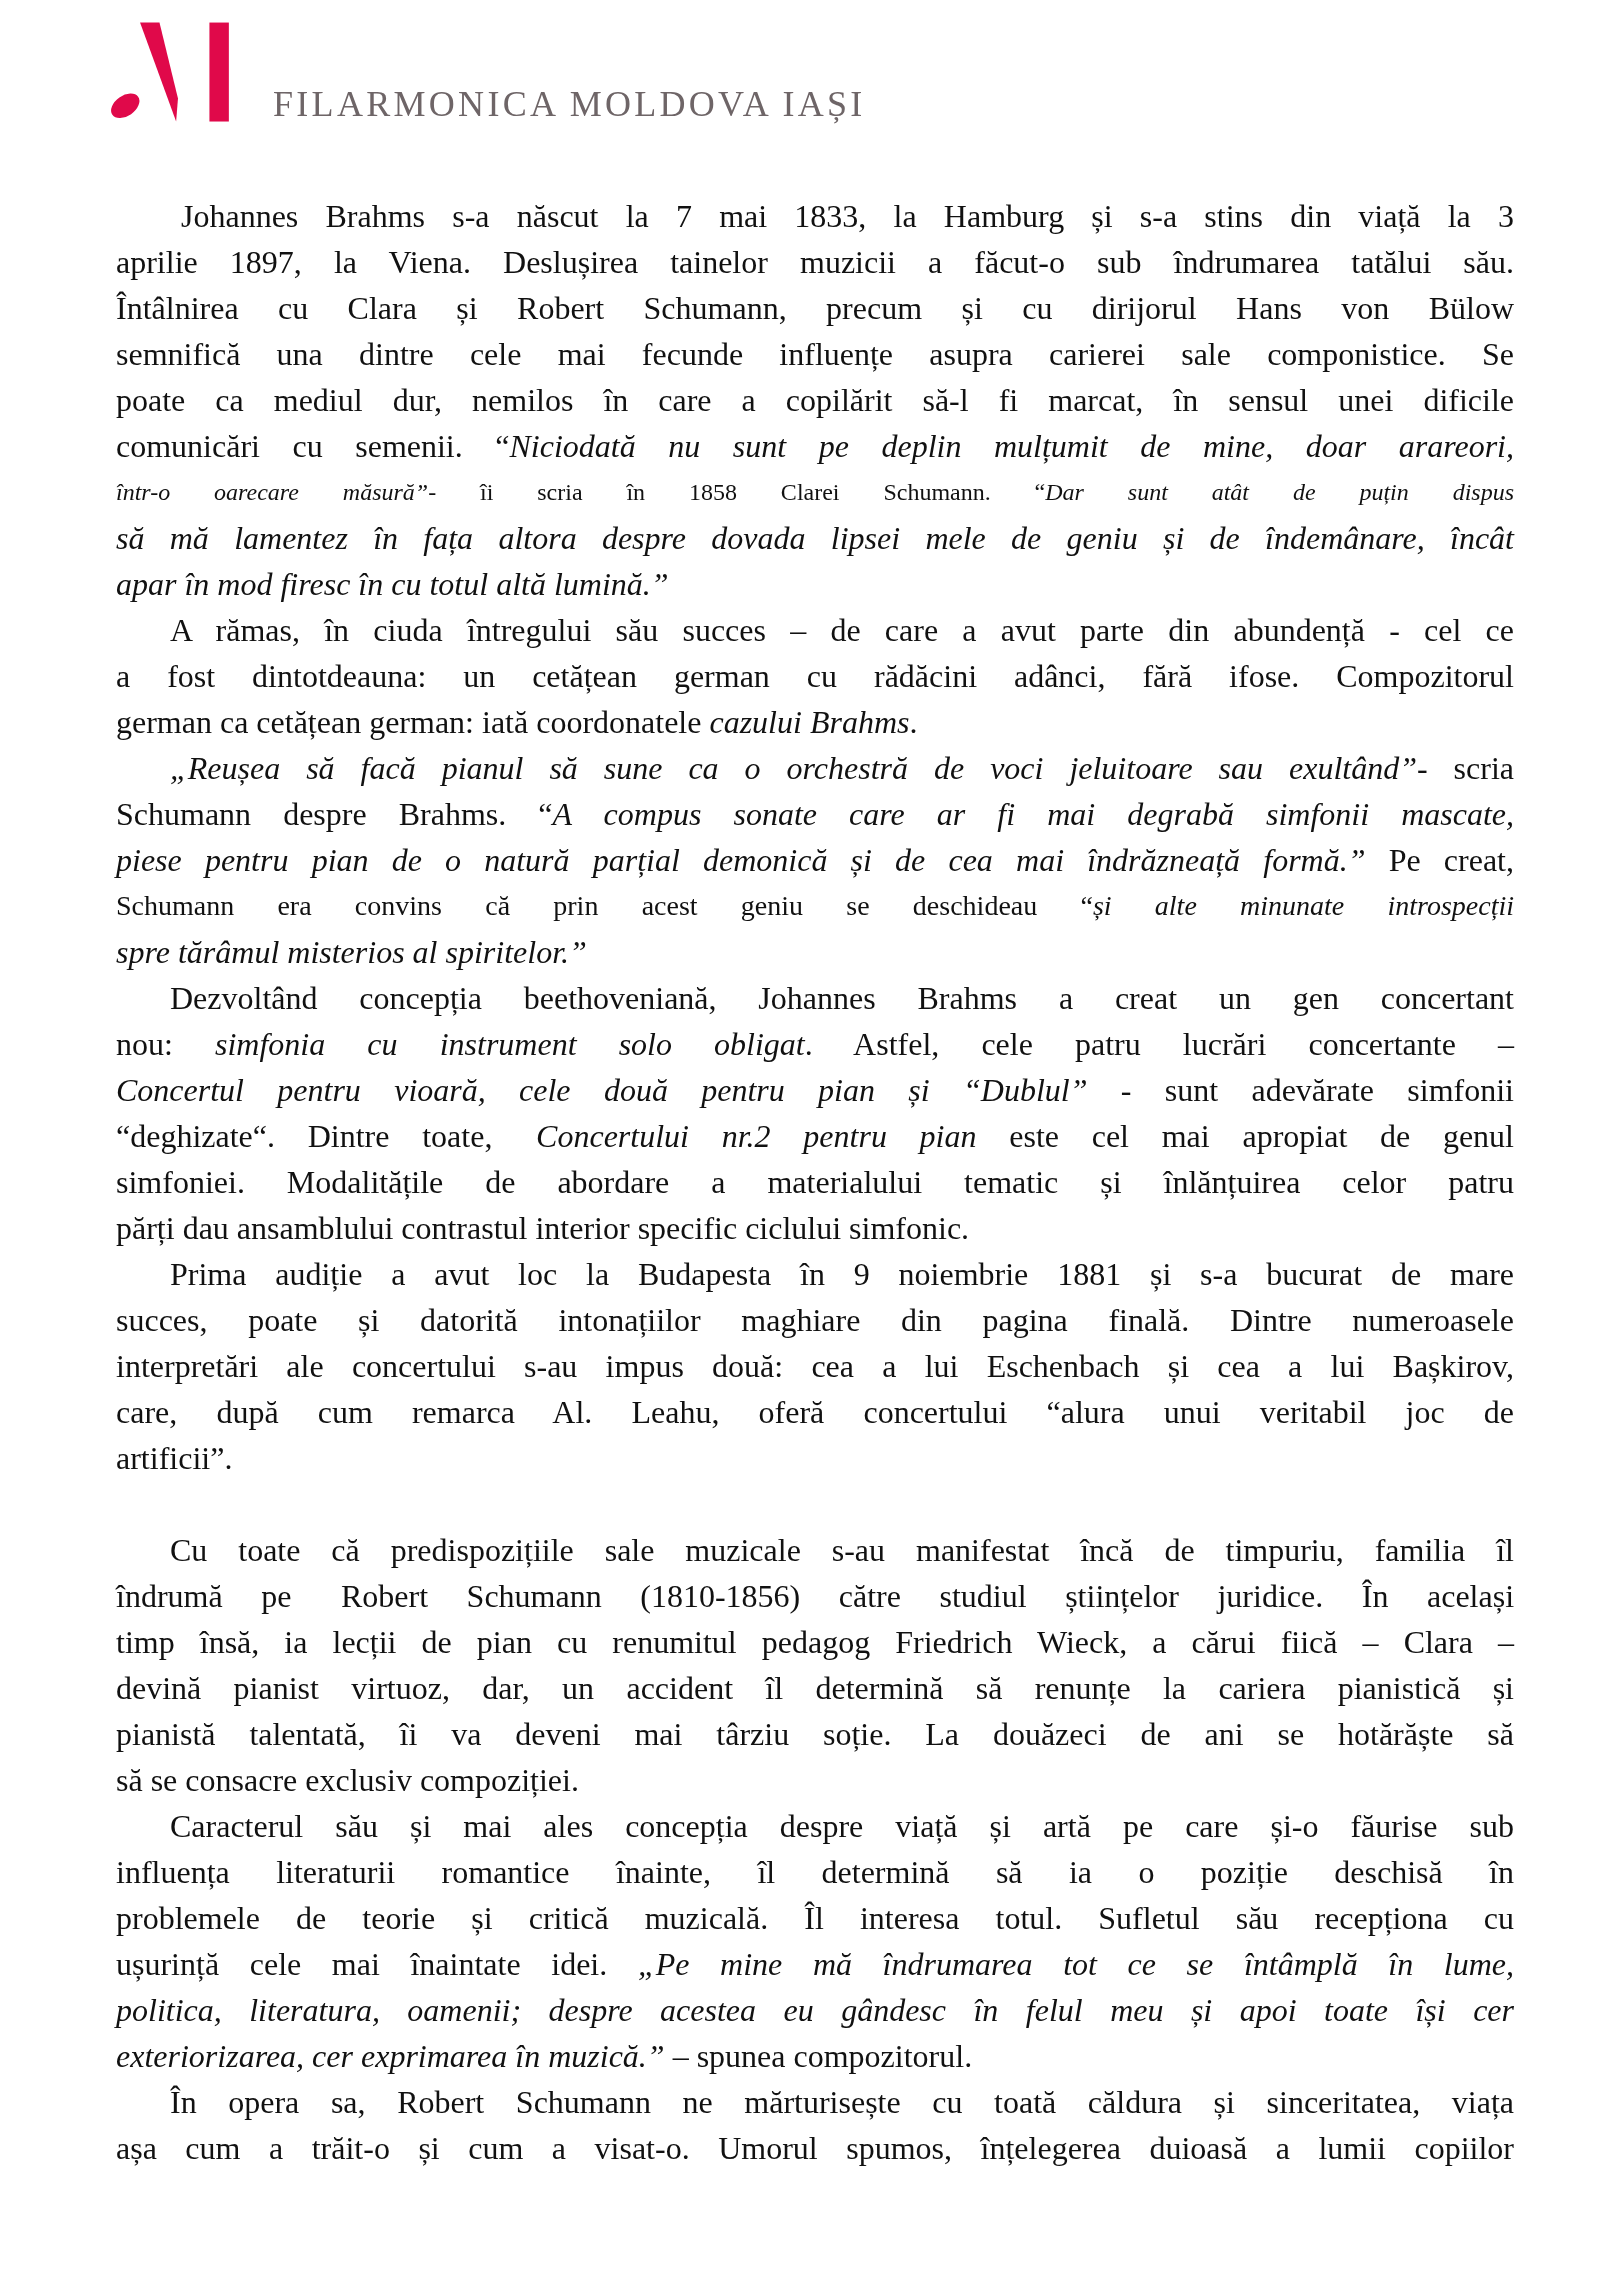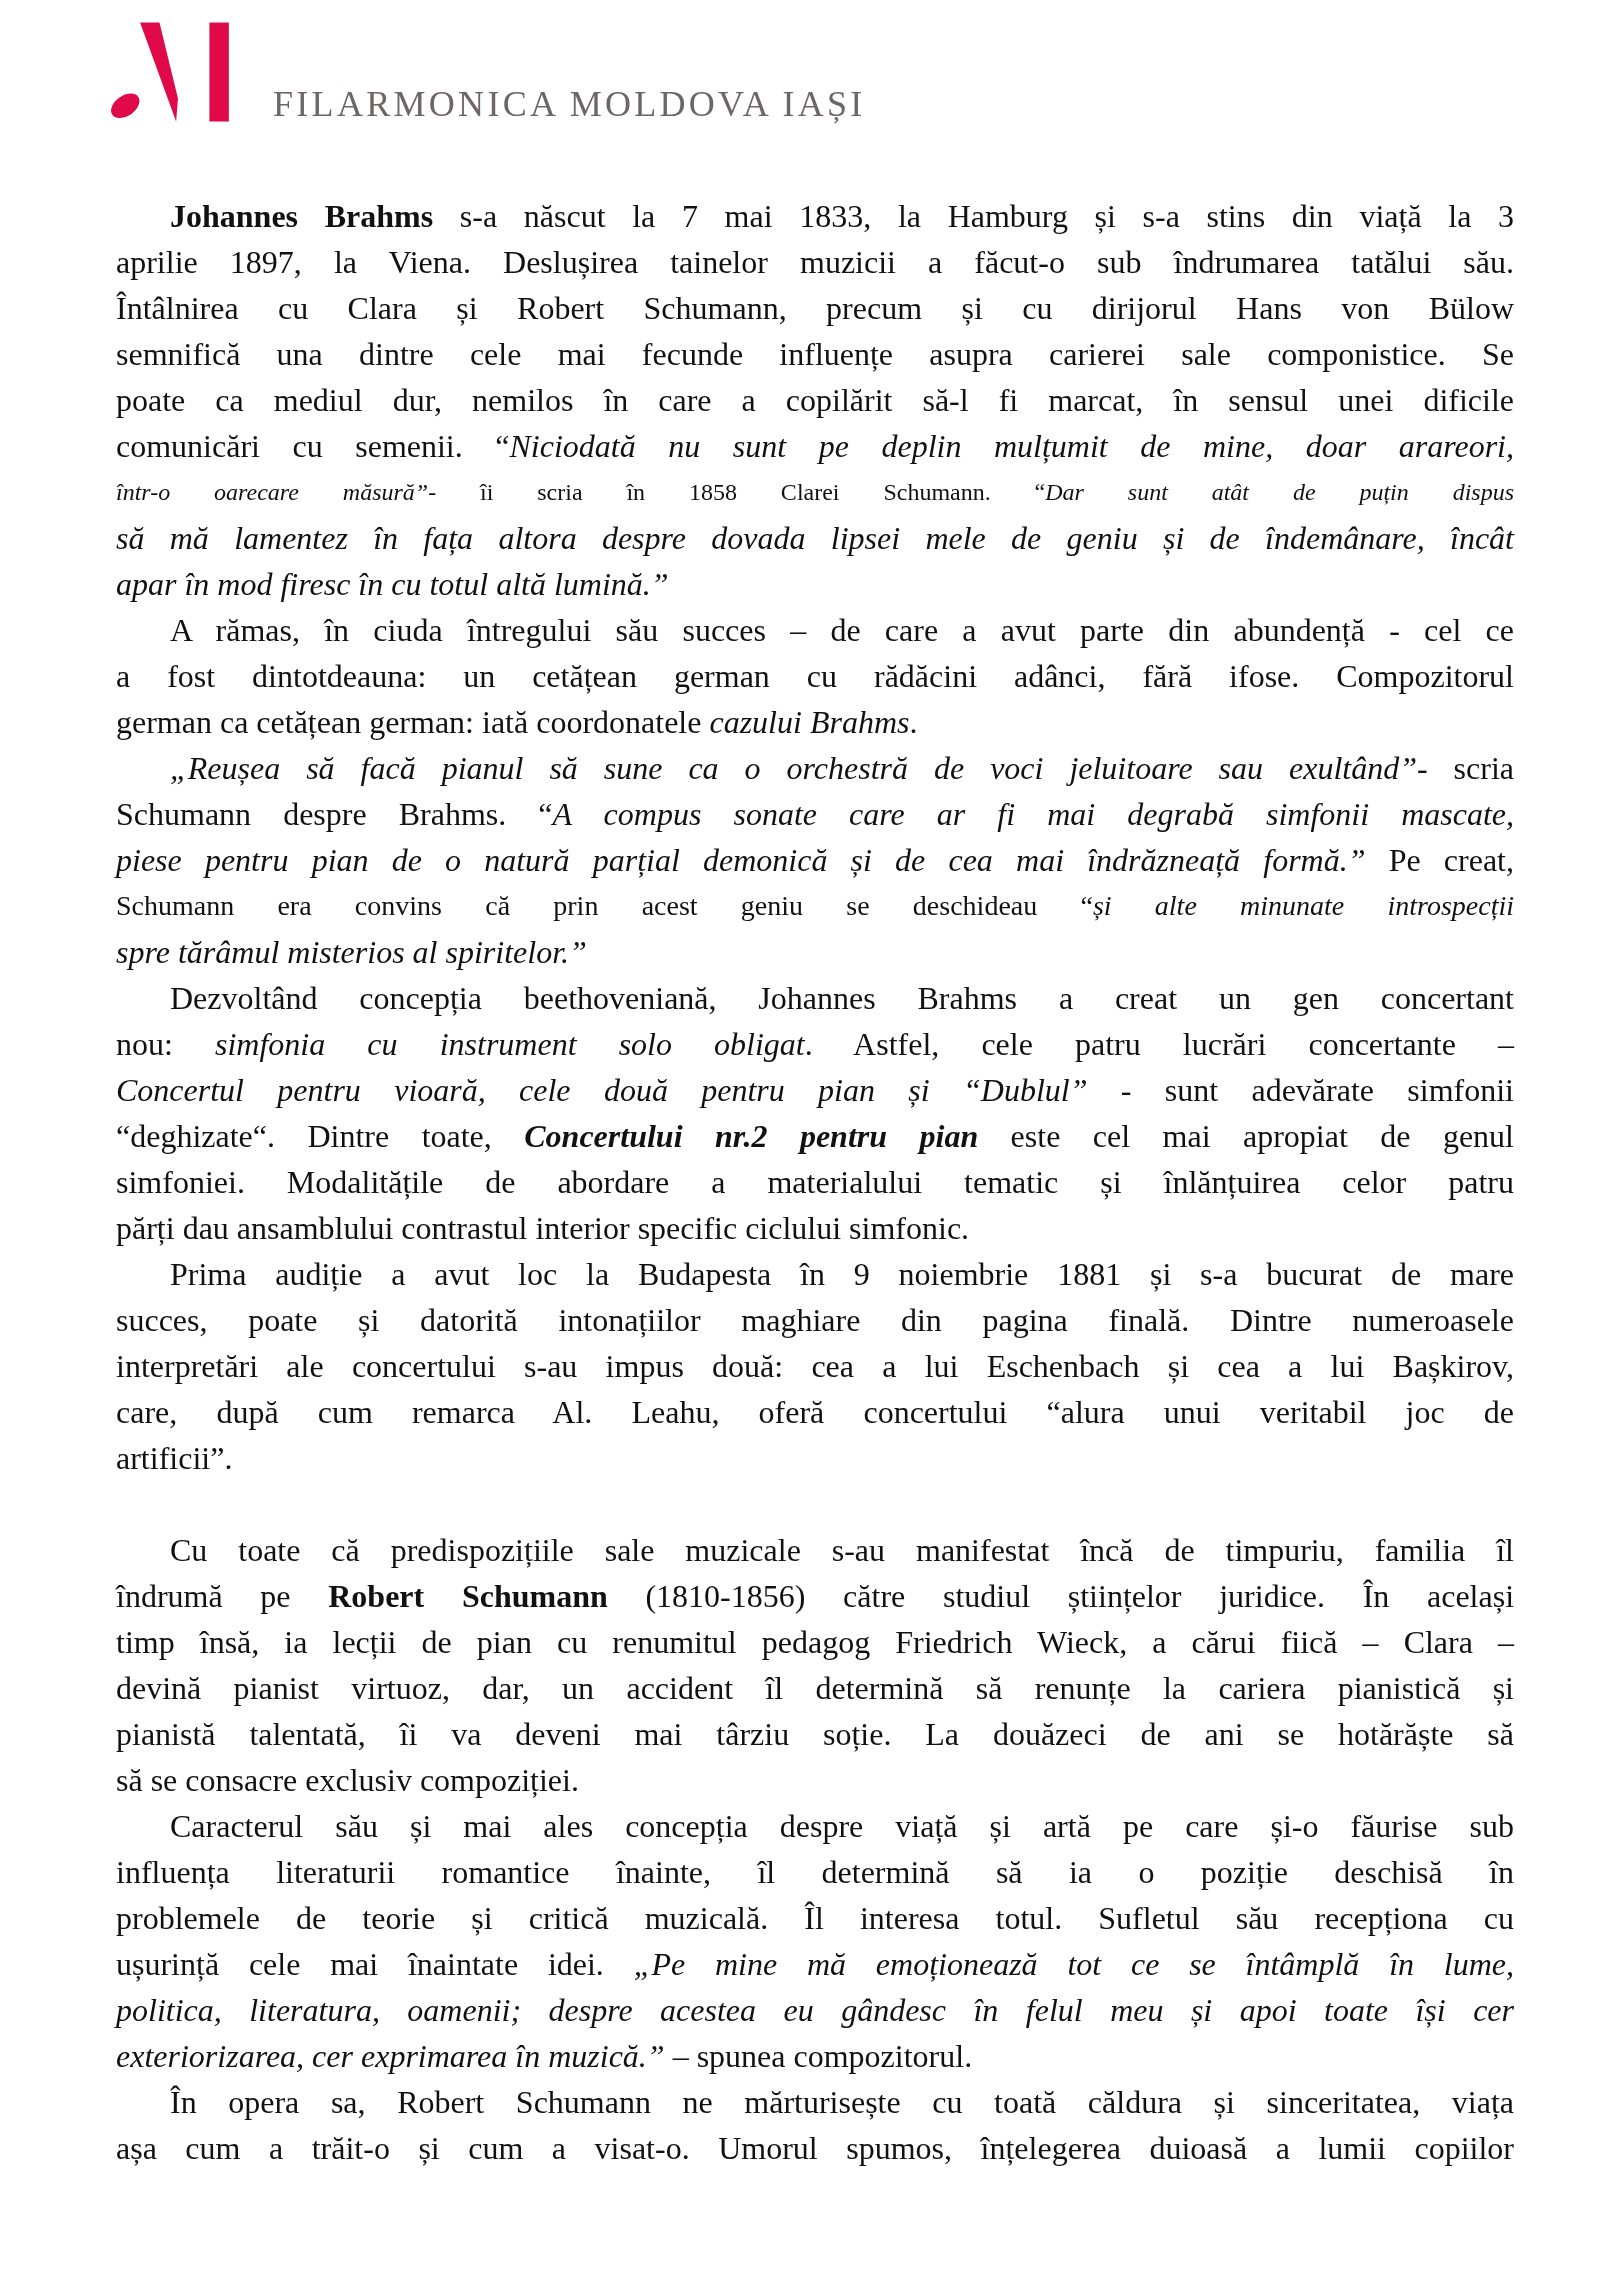--- a/index.html
+++ b/index.html
@@ -19,21 +19,21 @@
   }
   .para { margin: 0; }
   .line {
     height: 46px; line-height: 46px;
     white-space: nowrap; overflow: visible;
     transform-origin: left center;
   }
   .line.justify { text-align: justify; text-align-last: justify; }
   .line.indent { padding-left: 54px; }
   .blank { height: 46px; }
-  .seg-b { font-weight: bold; }
+  .seg-b { font-weight: normal; margin-left: 11px; }
   .seg-i { font-style: italic; }
 </style>
 </head>
 <body>
 
 <header class="header">
   <svg class="logo" viewBox="0 0 150 120">
     <ellipse cx="25" cy="96" rx="17" ry="11" transform="rotate(-35 25 96)" fill="#e0094a"></ellipse>
     <polygon points="41,6 62,6 82,88 80,113" fill="#e0094a"></polygon>
     <rect x="116" y="6" width="21" height="107" fill="#e0094a"></rect>
@@ -89,21 +89,21 @@
         <div class="line justify"><span class="">îndrumă pe </span><span class="seg-b ">Robert Schumann</span><span class=""> (1810-1856) către studiul științelor juridice. În același</span></div>
         <div class="line justify"><span class="">timp însă, ia lecții de pian cu renumitul pedagog Friedrich Wieck, a cărui fiică – Clara –</span></div>
         <div class="line justify"><span class="">devină pianist virtuoz, dar, un accident îl determină să renunțe la cariera pianistică și</span></div>
         <div class="line justify"><span class="">pianistă talentată, îi va deveni mai târziu soție. La douăzeci de ani se hotărăște să</span></div>
         <div class="line"><span class="">să se consacre exclusiv compoziției.</span></div>
       </div>
       <div class="para">
         <div class="line indent justify"><span class="">Caracterul său și mai ales concepția despre viață și artă pe care și-o făurise sub</span></div>
         <div class="line justify"><span class="">influența literaturii romantice înainte, îl determină să ia o poziție deschisă în</span></div>
         <div class="line justify"><span class="">problemele de teorie și critică muzicală. Îl interesa totul. Sufletul său recepționa cu</span></div>
-        <div class="line justify"><span class="">ușurință cele mai înaintate idei. </span><span class="seg-i">„Pe mine mă emoționează tot ce se întâmplă în lume,</span></div>
+        <div class="line justify"><span class="">ușurință cele mai înaintate idei. </span><span class="seg-i">„Pe mine mă îndrumarea tot ce se întâmplă în lume,</span></div>
         <div class="line justify"><span class="seg-i">politica, literatura, oamenii; despre acestea eu gândesc în felul meu și apoi toate își cer</span></div>
         <div class="line"><span class="seg-i">exteriorizarea, cer exprimarea în muzică.”</span><span class=""> – spunea compozitorul.</span></div>
       </div>
       <div class="para">
         <div class="line indent justify"><span class="">În opera sa, Robert Schumann ne mărturisește cu toată căldura și sinceritatea, viața</span></div>
         <div class="line justify"><span class="">așa cum a trăit-o și cum a visat-o. Umorul spumos, înțelegerea duioasă a lumii copiilor</span></div>
       </div>
     </section>
   </main>
 

